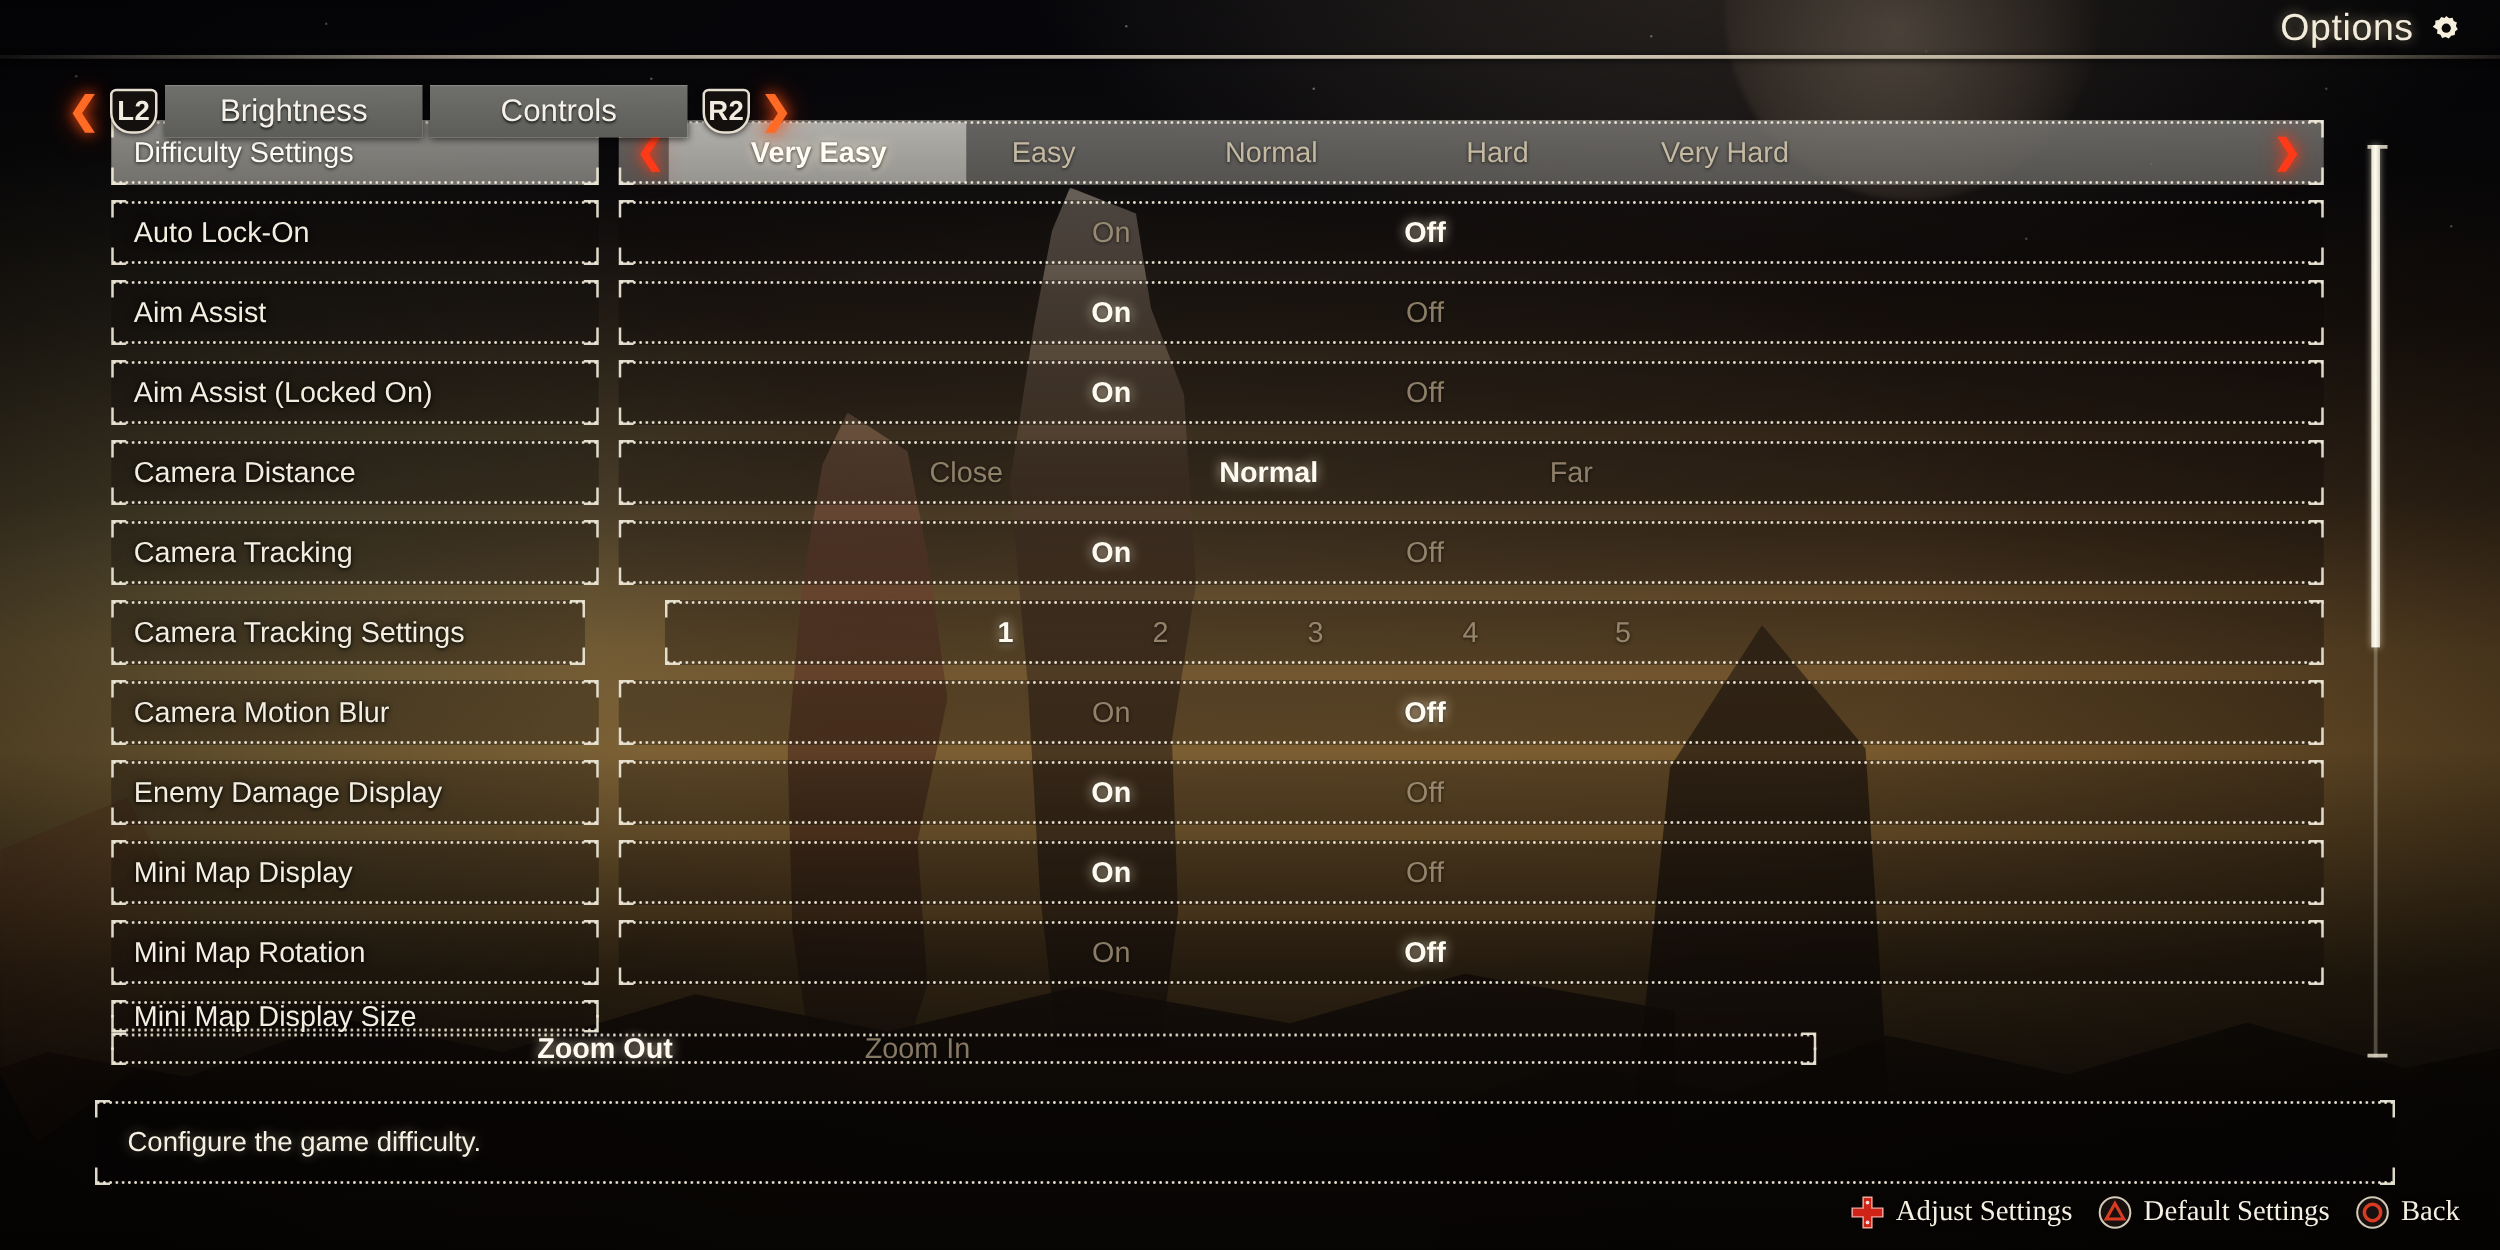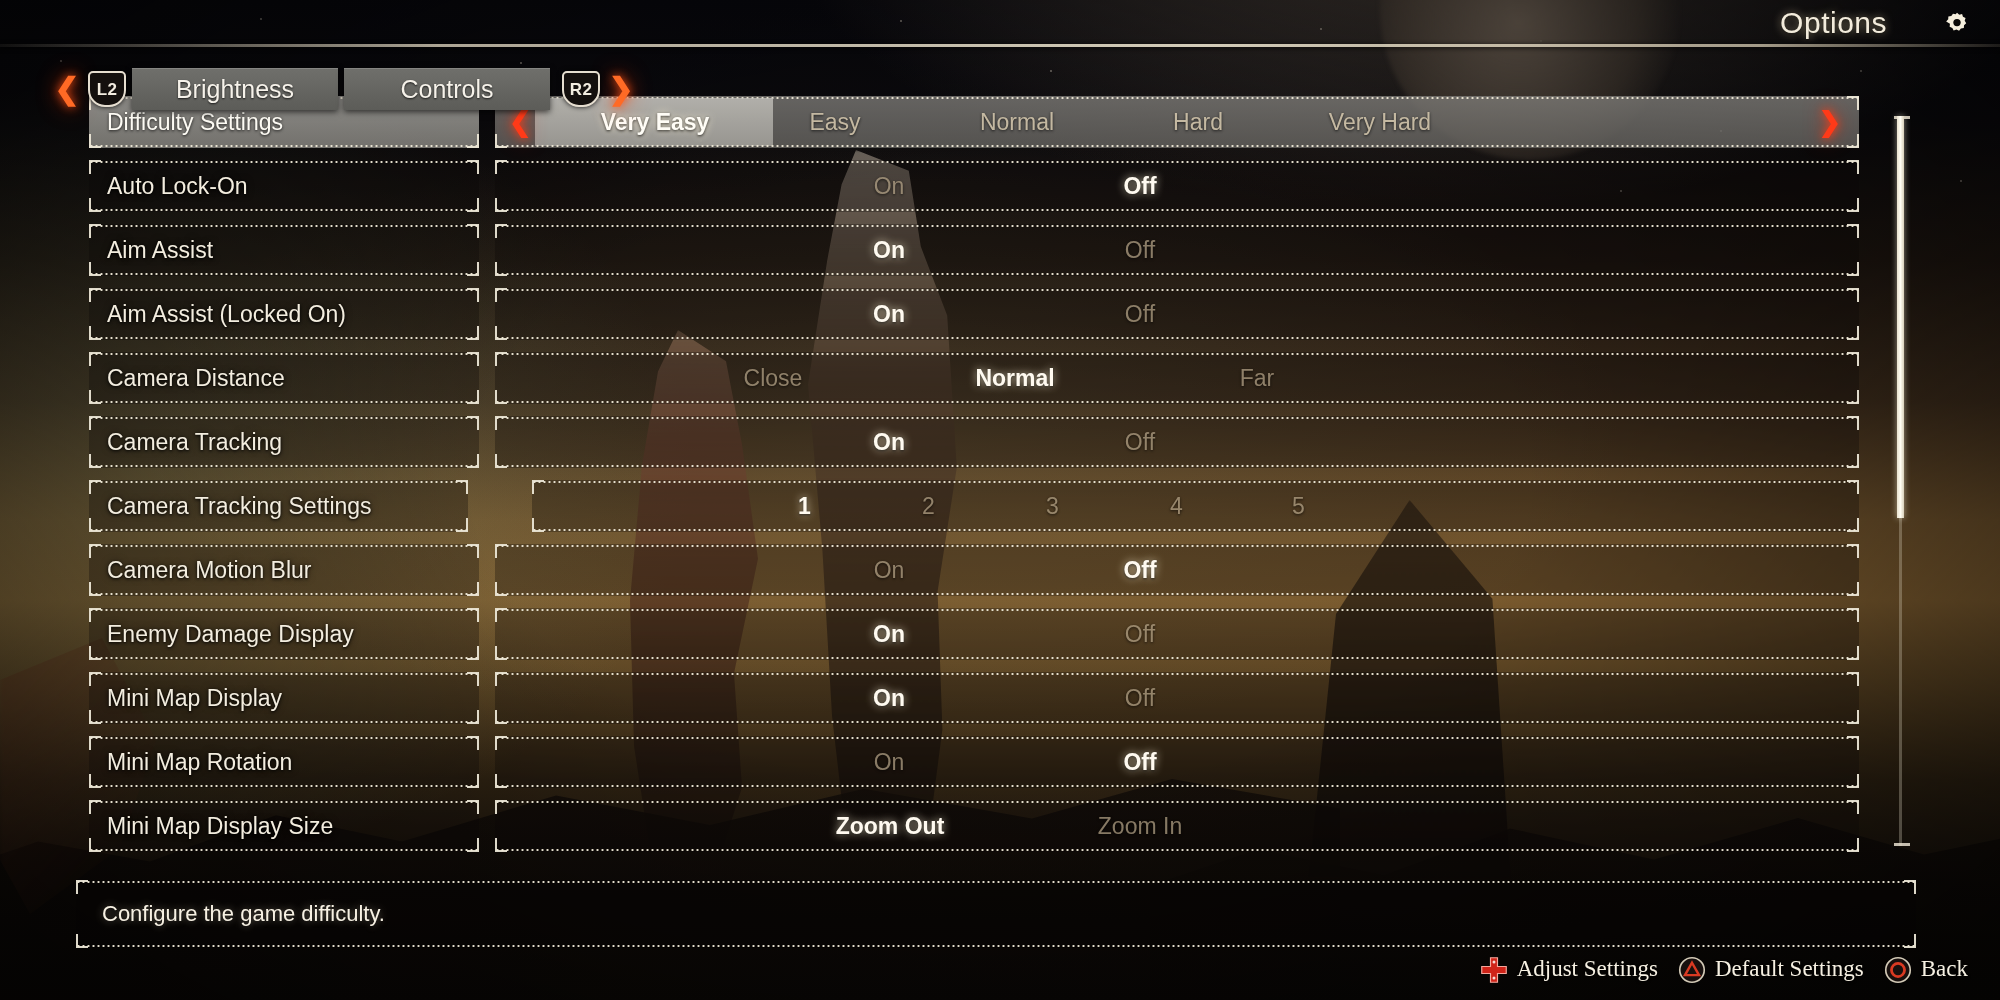--- a/index.html
+++ b/index.html
@@ -97,21 +97,20 @@
   .vignette {
     position:absolute; inset:0;
     background:radial-gradient(ellipse 1250px 720px at 50% 48%, rgba(0,0,0,0) 42%, rgba(0,0,0,0.55) 100%);
   }
 
   
   .hdr {
     position:absolute; left:0; top:0; width:2000px; height:46px;
     z-index:6; display:flex; align-items:center; justify-content:flex-end;
     padding-right:30px;
-    gap:44px;
   }
   .hdr-title {
     font-size:30px; color:#f3ecdc; letter-spacing:.5px;
     text-shadow:0 0 9px rgba(255,236,190,.55), 0 2px 3px rgba(0,0,0,.9);
   }
   .gear-icon { width:26px; height:26px; margin-left:13px; display:block; }
   .hdr-rule {
     position:absolute; left:0; top:44px; width:2000px; height:3px; z-index:6;
     background:linear-gradient(90deg, rgba(210,198,172,.06) 0%, rgba(228,218,196,.75) 22%, rgba(236,228,206,.88) 60%, rgba(226,214,188,.70) 88%, rgba(140,130,110,.18) 100%);
     box-shadow:0 1px 5px rgba(0,0,0,.85);
@@ -132,21 +131,21 @@
     display:flex; align-items:center; justify-content:center;
   }
   .pad-badge .shield {
     position:absolute; inset:0;
     background:#14100e;
     border:2px solid #e6ded0;
     border-radius:5px 5px 17px 17px;
     box-shadow:0 0 5px rgba(0,0,0,.9);
   }
   .pad-badge span {
-    position:relative; color:#f2ece0; font-size:17px; font-weight:700;
+    position:relative; color:#f2ece0; font-size:22px; font-weight:700;
     letter-spacing:.3px; line-height:1;
   }
   .tab {
     height:42px; min-width:206px; padding:0 18px;
     display:flex; align-items:center; justify-content:center;
     font-size:25px; margin-right:6px;
     border-top:1px solid rgba(255,255,255,.25);
     box-shadow:0 2px 6px rgba(0,0,0,.65);
   }
   .tab.inactive {
@@ -534,21 +533,21 @@
         </div>
         <div class="cell cell-opts">
           <i class="brk tl"></i>
           <i class="brk bl"></i>
           <i class="brk tr"></i>
           <i class="brk br"></i>
           <div class="opt off" style="left: 394px;">On</div>
           <div class="opt sel" style="left: 645px;">Off</div>
         </div>
       </div>
-      <div class="row" style="top: 704px;">
+      <div class="row" style="top: 704px; flex-direction: column;">
         <div class="cell cell-label">
           <i class="brk tl"></i>
           <i class="brk bl"></i>
           <i class="brk tr"></i>
           <i class="brk br"></i>
           <div class="txt">Mini Map Display Size</div>
         </div>
         <div class="cell cell-opts">
           <i class="brk tl"></i>
           <i class="brk bl"></i>

